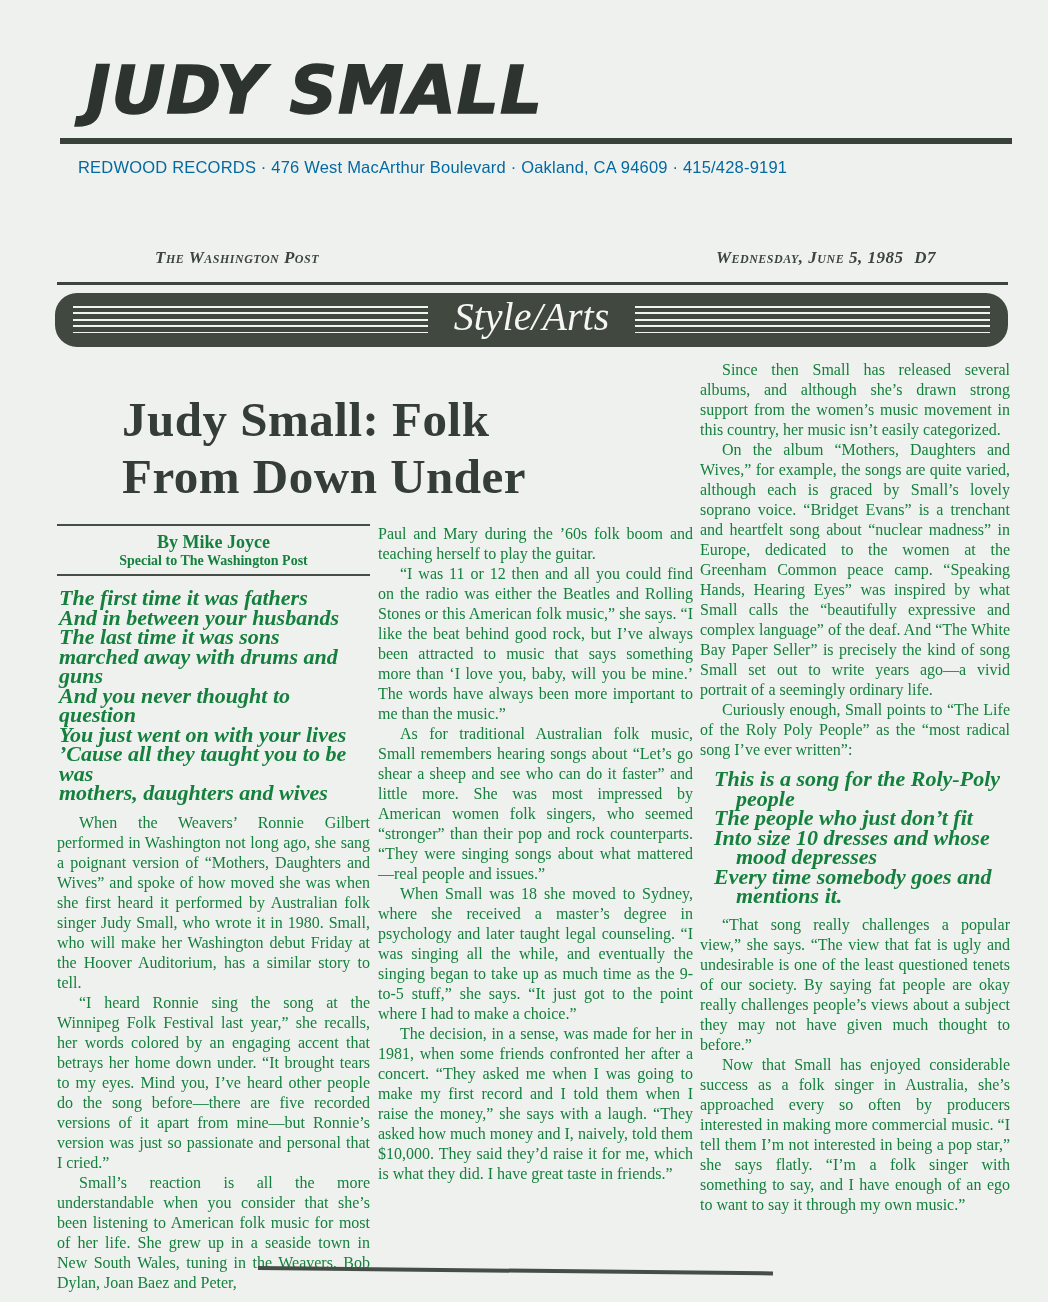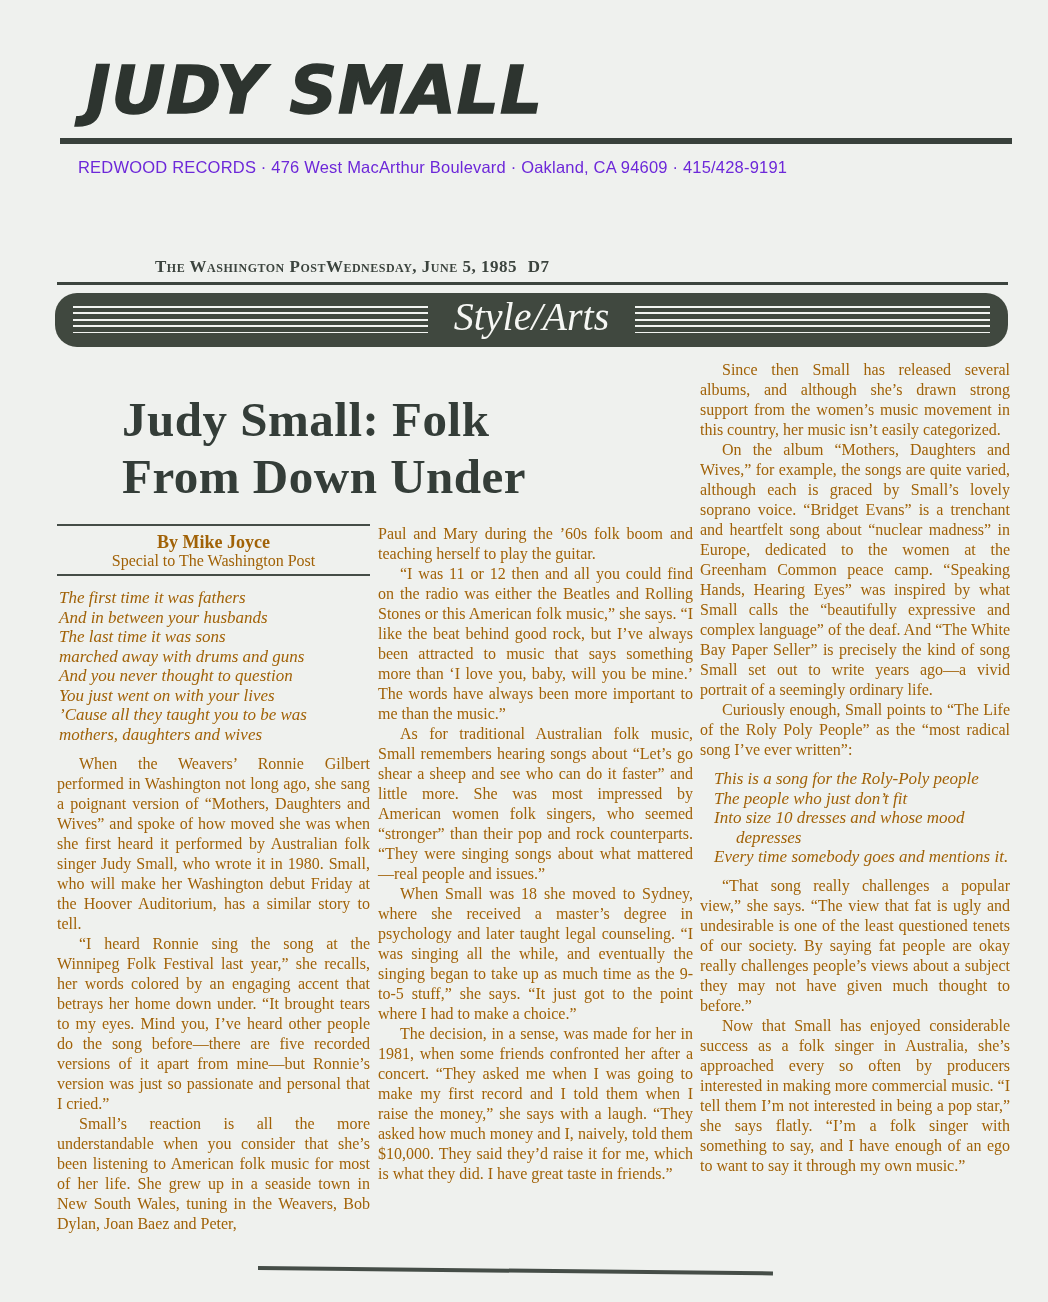--- a/index.html
+++ b/index.html
@@ -31,41 +31,40 @@
     white-space:nowrap;
   }
   .logo-rule{
     position:absolute;left:60px;right:36px;top:138px;height:6px;
     background:#39413b;
   }
   .address{
     position:absolute;left:78px;top:158px;
     font-family:"Liberation Sans", sans-serif;
     font-size:16.5px;letter-spacing:0.2px;
-    color:#6d28d9;
+    color:#0369a1;
     white-space:nowrap;
   }
   
   .masthead-row{
     position:absolute;left:57px;top:248px;width:951px;
-    display:flex;align-items:baseline;
+    display:flex;justify-content:space-between;align-items:baseline;font-style:italic;
   }
   .paper-name{
     margin-left:98px;
     font-variant:small-caps;font-weight:bold;
     font-size:17px;letter-spacing:0.5px;
     color:#3c443e;
   }
   .date-group{
     margin-right:72px;
     font-variant:small-caps;font-weight:bold;
     font-size:17px;letter-spacing:0.5px;
     color:#3c443e;
     white-space:nowrap;
-    margin-top:9px;
   }
   .pageref{font-variant:normal;font-weight:bold;margin-left:6px;}
   .masthead-rule{
     position:absolute;left:57px;right:40px;top:282px;height:3px;
     background:#3c443e;
   }
   
   .section-banner{
     position:absolute;left:55px;right:40px;top:293px;height:54px;
     background:var(--banner);
@@ -90,36 +89,36 @@
   
   .headline{
     position:absolute;left:122px;top:358px;width:480px;
     font-weight:bold;font-size:49px;line-height:57px;
     color:#343d38;
     letter-spacing:0.5px;
   }
   .col{
     position:absolute;
     font-size:16px;line-height:20px;
-    color:#a16207;
+    color:#15803d;
   }
   .col1{left:57px;top:524px;width:313px;}
   .col2{left:378px;top:524px;width:315px;}
   .col3{left:700px;top:360px;width:310px;}
   .byline-box{
     border-top:2px solid #454d47;
     border-bottom:2px solid #454d47;
     text-align:center;
     padding:6px 0 7px 0;
   }
   .byline{font-weight:bold;font-size:18px;line-height:20px;}
-  .byline-credit{font-weight:normal;font-size:16px;line-height:13px;margin-top:2px;}
+  .byline-credit{font-weight:bold;font-size:14px;line-height:13px;margin-top:2px;}
   .verse-block{
-    font-style:italic;font-weight:normal;
-    font-size:17px;line-height:19.5px;
+    font-style:italic;font-weight:bold;
+    font-size:22px;line-height:19.5px;
     margin:12px 0 10px 2px;
   }
   .verse-line{margin:0;}
   .verse-block.roly{margin:9px 0 9px 14px;}
   .verse-block.roly .verse-line{padding-left:22px;text-indent:-22px;}
   .body-p{margin:0;text-indent:22px;text-align:justify;}
   .body-p.noindent{text-indent:0;}
   .bottom-rule{
     position:absolute;left:258px;top:1266px;width:515px;height:4px;
     background:#454d47;

